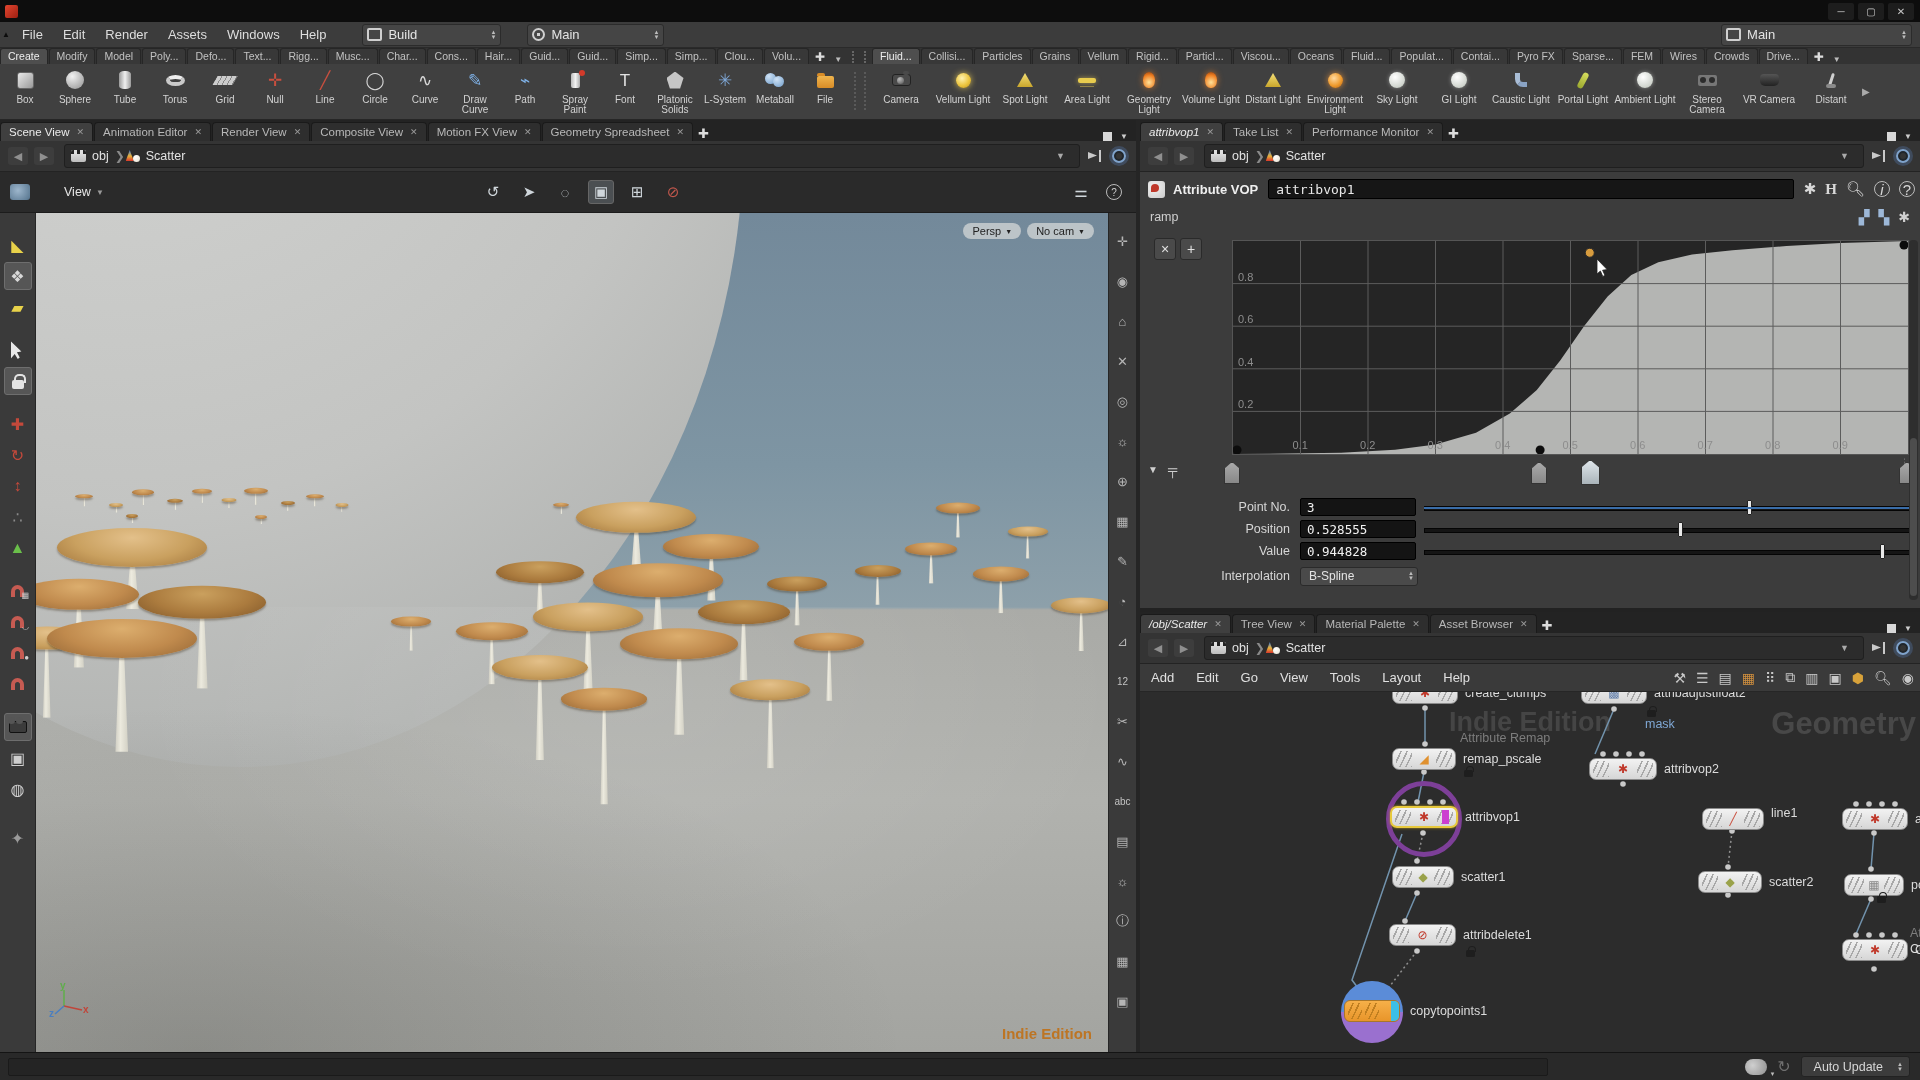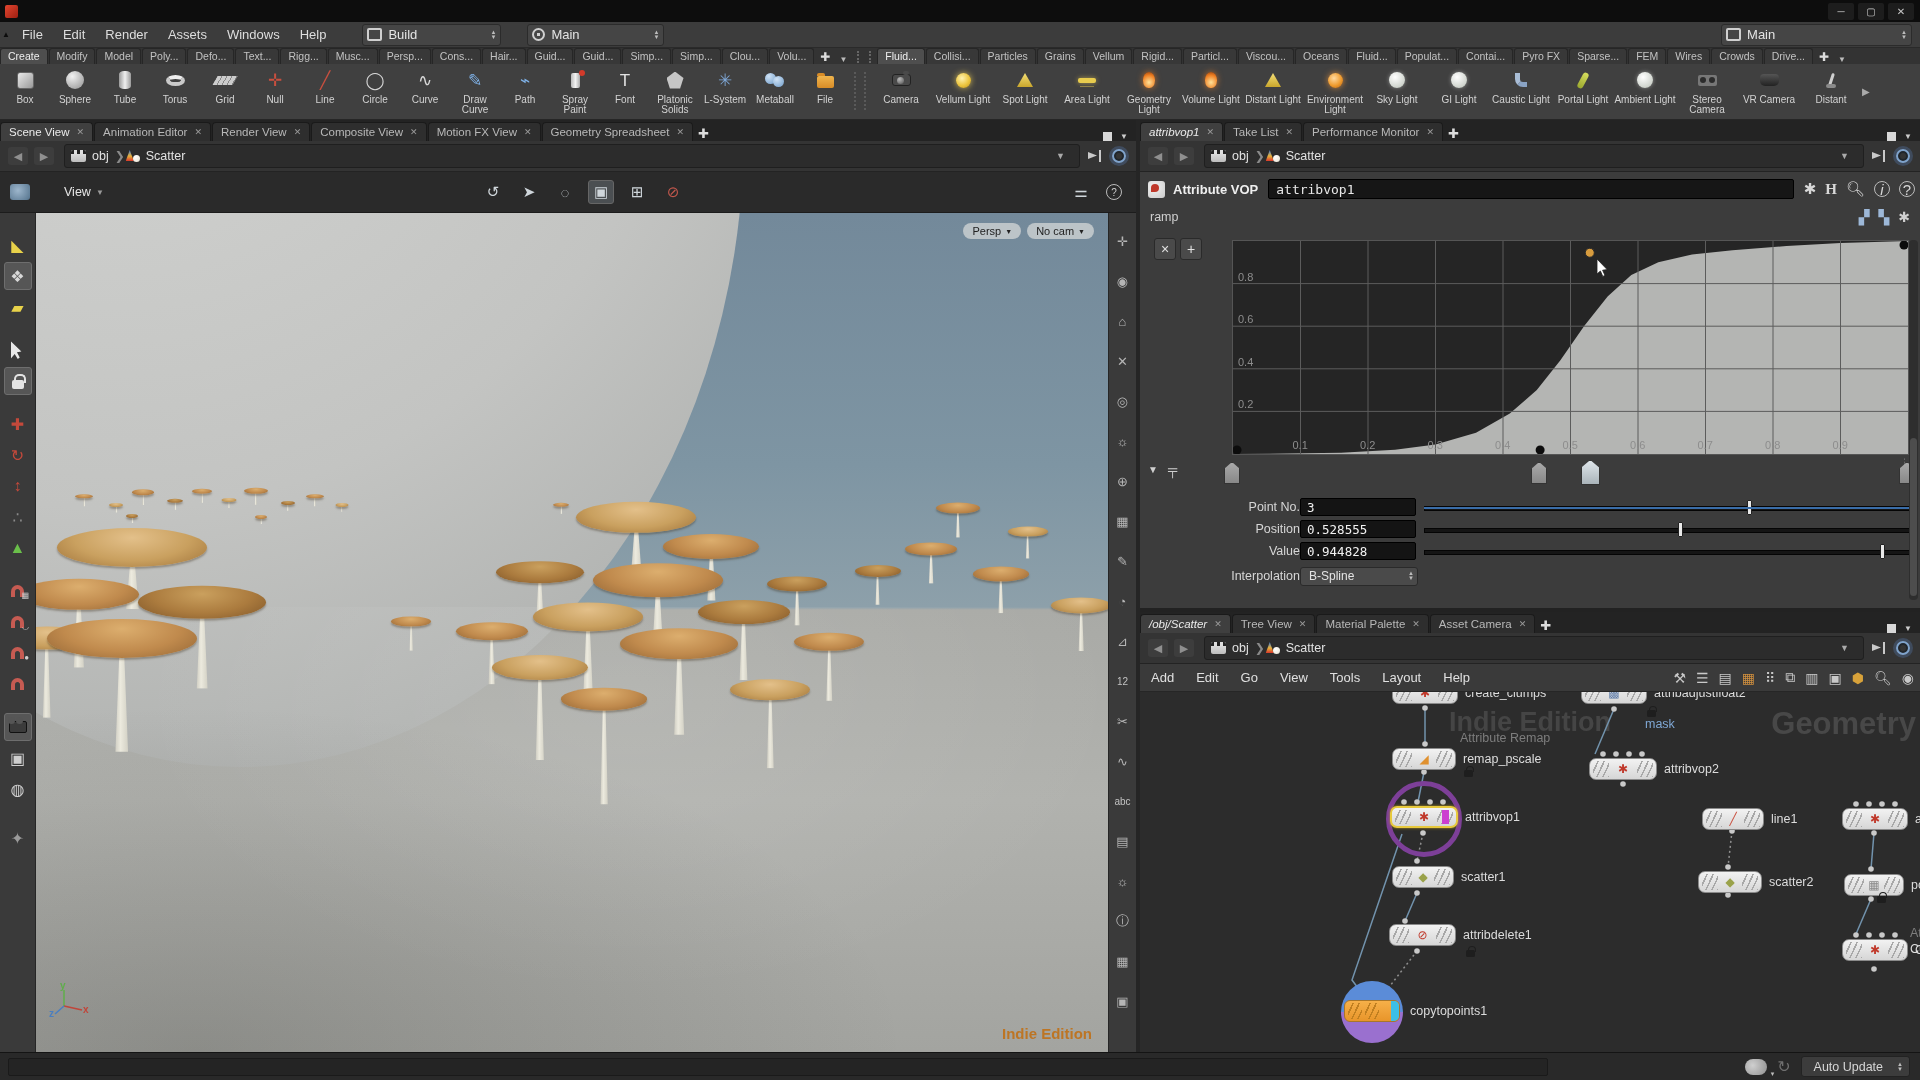--- a/index.html
+++ b/index.html
@@ -149,21 +149,21 @@
   #ramp-icons .bluebk{color:#9db8d8;}
   #ramp-x,#ramp-plus{position:absolute;width:22px;height:22px;background:#4a4a4a;border:1px solid #2a2a2a;border-radius:3px;color:#e2e2e2;display:flex;align-items:center;justify-content:center;font-size:14px;}
   #rampplot{position:absolute;left:92px;top:120px;width:677px;height:215px;background:#252525;border:1px solid #555;}
   #handles-row{position:absolute;left:0;top:338px;width:784px;height:30px;}
   .rhandle{position:absolute;width:16px;height:22px;background:linear-gradient(180deg,#a9a9a9,#888);border:1px solid #333;clip-path:polygon(50% 0,100% 32%,100% 100%,0 100%,0 32%);}
   .rhandle.sel{background:linear-gradient(180deg,#dfe6ea,#aab4ba);width:19px;height:25px;}
   #clampic{position:absolute;left:28px;top:4px;color:#cfcfcf;font-size:13px;}
   #rampdd{position:absolute;left:8px;top:6px;color:#cfcfcf;font-size:10px;}
   .grip-dots{position:absolute;color:#777;font-size:9px;letter-spacing:1px;line-height:5px;}
   .prow{position:absolute;left:0;width:784px;height:22px;display:flex;align-items:center;}
-  .plabel{width:160px;text-align:right;color:#d6d6d6;font-size:12.5px;}
+  .plabel{width:160px;text-align:right;color:#d6d6d6;font-size:12.5px;padding-right:10px;}
   .pfield{width:116px;height:18px;background:#141414;border:1px solid #000;border-radius:2px;color:#f2f2f2;font-family:"DejaVu Sans Mono",monospace;font-size:12.5px;line-height:17px;padding-left:6px;}
   .ptrack{position:relative;flex:1;height:17px;margin:0 14px 0 8px;}
   .ptrack::before{content:"";position:absolute;left:0;right:0;top:7px;height:3px;background:#151515;border:1px solid #050505;}
   .ptrack.blue::after{content:"";position:absolute;left:0;right:0;top:8px;height:2px;background:#3a6da8;}
   .phandle{position:absolute;top:1px;width:5px;height:15px;background:#e9e9e9;border:1px solid #222;border-radius:1px;}
   #interp-dd{width:118px;height:19px;background:#4a4a4a;border:1px solid #2a2a2a;border-radius:3px;display:flex;align-items:center;color:#e4e4e4;font-size:12px;padding-left:8px;}
   #interp-dd .spin{margin-left:auto;margin-right:3px;}
   #pscroll{position:absolute;right:2px;top:120px;width:9px;height:360px;background:#2e2e2e;border-radius:4px;}
   #pscroll::after{content:"";position:absolute;left:1px;right:1px;top:55%;height:44%;background:#4d4d4d;border-radius:4px;}
   
@@ -238,21 +238,21 @@
 
   <div id="shelftabs">
       <span class="stab active">Create</span>
       <span class="stab">Modify</span>
       <span class="stab">Model</span>
       <span class="stab">Poly...</span>
       <span class="stab">Defo...</span>
       <span class="stab">Text...</span>
       <span class="stab">Rigg...</span>
       <span class="stab">Musc...</span>
-      <span class="stab">Persp...</span>
+      <span class="stab">Char...</span>
       <span class="stab">Cons...</span>
       <span class="stab">Hair...</span>
       <span class="stab">Guid...</span>
       <span class="stab">Guid...</span>
       <span class="stab">Simp...</span>
       <span class="stab">Simp...</span>
       <span class="stab">Clou...</span>
       <span class="stab">Volu...</span>
       <span class="stab-plus">✚</span>
       <span class="stab-dd">▼</span>
@@ -935,21 +935,21 @@
         </span>
         <span class="ptab">
           <span>Tree View</span>
           <span class="x">✕</span>
         </span>
         <span class="ptab">
           <span>Material Palette</span>
           <span class="x">✕</span>
         </span>
         <span class="ptab">
-          <span>Asset Camera</span>
+          <span>Asset Browser</span>
           <span class="x">✕</span>
         </span>
         <span class="ptab-plus">✚</span>
         <span class="pane-corner">
           <span class="sq"></span>
           <span class="dd">▼</span>
         </span>
       </div>
     <div class="pathbar" style="top:513px">
       <div class="navarrows">
@@ -1065,21 +1065,21 @@
             <span class="hash r"></span>
             <span class="stripe"></span>
             <span class="nicon" style="color: rgb(192, 57, 43);">✱</span>
           </div>
           <span class="nodelabel" style="left: 325px; top: 125px;">attribvop1</span>
           <div class="node" style="left: 562px; top: 116px; width: 62px;">
             <span class="hash l"></span>
             <span class="hash r"></span>
             <span class="nicon" style="color: rgb(201, 79, 63);">╱</span>
           </div>
-          <span class="nodelabel" style="left: 631px; top: 127px;">line1</span>
+          <span class="nodelabel" style="left: 631px; top: 121px;">line1</span>
           <div class="node" style="left: 702px; top: 116px; width: 66px;">
             <span class="hash l"></span>
             <span class="hash r"></span>
             <span class="nicon" style="color: rgb(192, 57, 43);">✱</span>
           </div>
           <span class="nodelabel" style="left: 775px; top: 127px;">att</span>
           <div class="node" style="left: 252px; top: 174px; width: 62px;">
             <span class="hash l"></span>
             <span class="hash r"></span>
             <span class="nicon" style="color: rgb(154, 162, 74);">◆</span>

